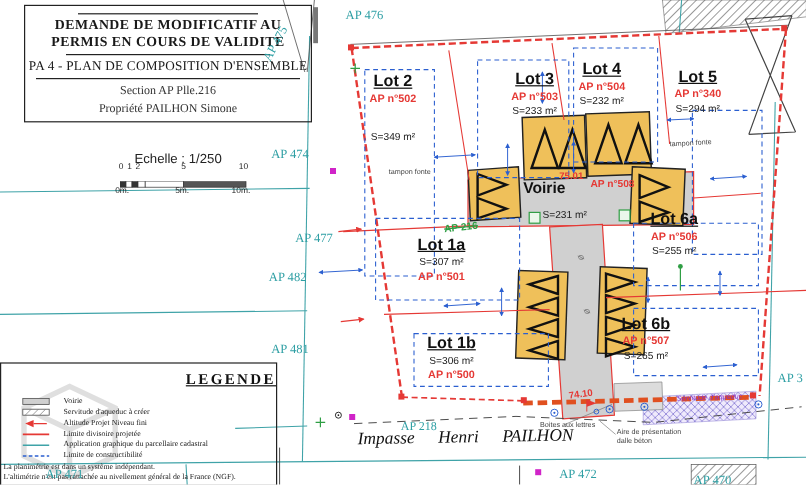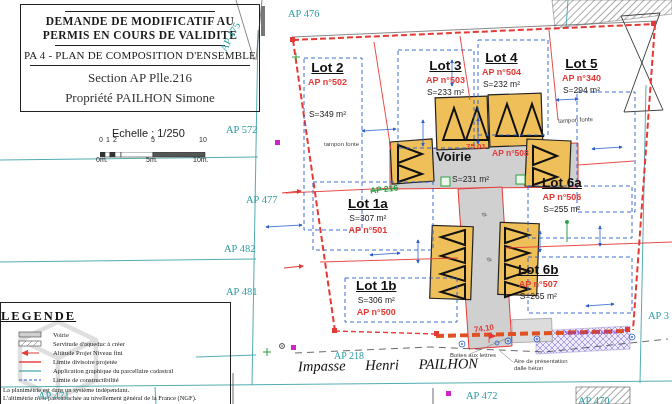--- a/index.html
+++ b/index.html
@@ -14,27 +14,27 @@
   .lot-name{font:bold 13.5px "Liberation Sans",sans-serif;color:#111;text-decoration:underline;}
   .lot-ap{font:bold 9px "Liberation Sans",sans-serif;color:#E53935;}
   .lot-area{font:8.5px "Liberation Sans",sans-serif;color:#222;}
   .lot2 .lot-area{margin-top:20px;}
   
   .title-block{position:absolute;left:20px;top:4px;width:234px;z-index:3;border:1.2px solid #222;
                text-align:center;font-family:"Liberation Serif",serif;color:#1a1a1a;padding:4px 2px 5px;}
   .tb-rule{height:0;border-top:1px solid #222;margin:2px auto;}
   .tb-title{font-weight:bold;font-size:11.5px;letter-spacing:.4px;line-height:1.25;}
   .tb-sub{font-size:11px;letter-spacing:.2px;margin-top:3px;padding-bottom:2px;}
-  .tb-small{font-size:13px;margin-top:4px;color:#333;}
+  .tb-small{font-size:10px;margin-top:4px;color:#333;}
   
   .sc-label{position:absolute;left:112px;top:127px;z-index:3;font:11px "Liberation Sans",sans-serif;color:#222;}
   .sc-tick{position:absolute;z-index:3;font:7px "Liberation Sans",sans-serif;color:#222;}
   
   .legend{position:absolute;left:0;top:302px;width:229px;height:101px;z-index:3;border:1px solid #222;}
-  .lg-title{text-align:left;margin-top:6px;font:bold 12.5px "Liberation Serif",serif;letter-spacing:2px;
+  .lg-title{text-align:right;margin-top:6px;font:bold 12.5px "Liberation Serif",serif;letter-spacing:2px;
             text-decoration:underline;color:#111;}
   .lg-rows{margin:6px 0 0 14px;}
   .lg-row{display:flex;align-items:center;height:9px;}
   .lg-sym{width:30px;display:flex;justify-content:center;}
   .lg-label{font:6.5px "Liberation Serif",serif;color:#222;margin-left:8px;}
   .lg-note{font:6.5px "Liberation Serif",serif;color:#222;margin:1.5px 0 0 2px;}
   
   .tiny{position:absolute;z-index:3;font:6px "Liberation Sans",sans-serif;color:#444;white-space:nowrap;}
   .v-name{position:absolute;z-index:3;font:bold 13px "Liberation Sans",sans-serif;color:#111;}
   .red-s{position:absolute;z-index:3;font:bold 8.5px "Liberation Sans",sans-serif;color:#E53935;white-space:nowrap;}
@@ -299,23 +299,23 @@
           </span>
       <span class="lg-label">Limite de constructibilité</span>
         </div>
   </div>
   <div class="lg-note">La planimétrie est dans un système indépendant.</div>
   <div class="lg-note">L'altimétrie n'est pas rattachée au nivellement général de la France (NGF).</div>
 </div>
 
 <div class="t" style="left:288px;top:8px;">AP 476</div>
 <div class="t" style="left:218px;top:48px;transform:rotate(-62deg);transform-origin:left top;">AP 475</div>
-<div class="t" style="left:226px;top:124px;">AP 572</div>
+<div class="t" style="left:226px;top:124px;">AP 474</div>
 <div class="t" style="left:246px;top:194px;">AP 477</div>
-<div class="t" style="left:224px;top:243px;">AP 482</div>
+<div class="t" style="left:224px;top:226px;">AP 482</div>
 <div class="t" style="left:226px;top:286px;">AP 481</div>
 <div class="t" style="left:334px;top:350px;font-size:10px;">AP 218</div>
 <div class="t" style="left:38px;top:390px;text-align:center;">AP 471</div>
 <div class="t" style="left:466px;top:390px;">AP 472</div>
 <div class="t" style="left:578px;top:395px;">AP 470</div>
 <div class="t" style="left:648px;top:310px;">AP 3</div>
 <div class="ap216">AP 216</div>
 
 <div class="lotg lot2" style="left:308px;top:60px;">
   <div class="lot-name">Lot 2</div>

